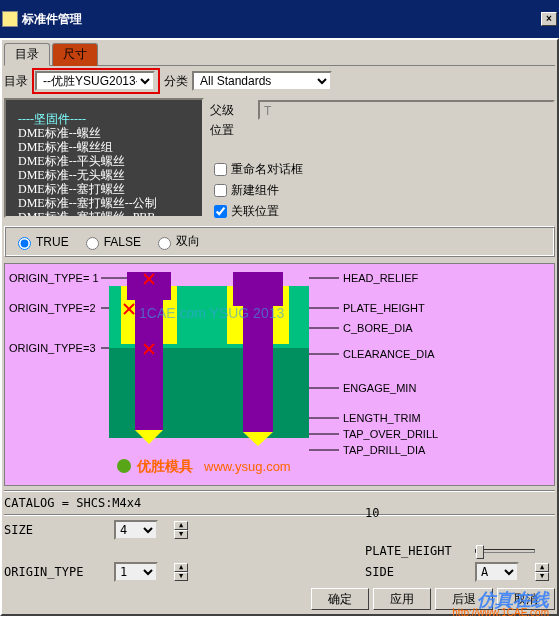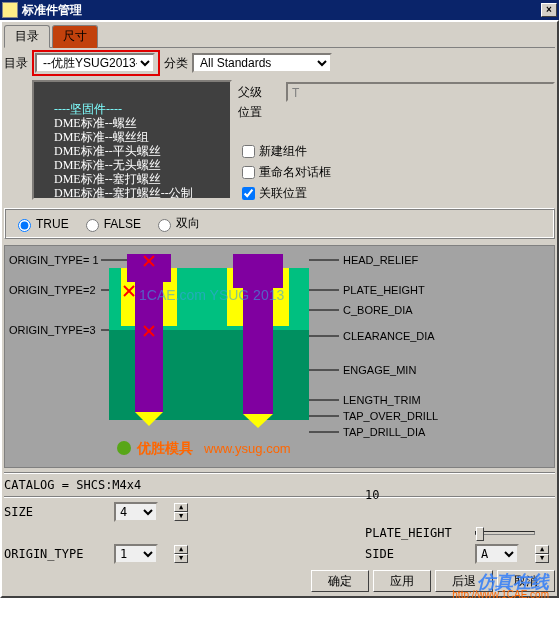--- a/index.html
+++ b/index.html
@@ -7,21 +7,21 @@
     margin: 0;
     font-family: "SimSun", "宋体", sans-serif;
     font-size: 12px;
     background: #fff;
     width: 559px;
   }
   .titlebar {
     background: linear-gradient(#0a246a, #a6caf0);
     background: #0a246a;
     color: #fff;
-    height: 20px;
+    height: 38px;
     display: flex;
     align-items: center;
     padding: 0 2px;
   }
   .titlebar .icon {
     width: 16px; height: 16px;
     background: #ffee88;
     border: 1px solid #888;
     margin-right: 4px;
     display: inline-block;
@@ -64,25 +64,24 @@
     font-family: inherit; font-size: 12px;
     background: #fff;
     border: 2px inset #d4d0c8;
     height: 20px;
   }
   select.cb { padding: 0 0 0 2px; }
   .redbox { border: 2px solid #e00000; padding: 1px 3px 1px 1px; display:inline-flex; align-items:center;}
   .panel-dark {
     background: #404040; color:#fff;
     border: 2px inset #d4d0c8;
-    padding: 20px;
+    padding: 12px;
     height: 120px;
     overflow: hidden;
     width: 200px;
-    margin-left: 28px;
   }
   .panel-dark .hdr { color: #7fffff; }
   .panel-dark div { white-space: nowrap; line-height: 14px; font-family: "SimSun"; }
   .sunken-field {
     background: #d4d0c8;
     border: 2px inset #d4d0c8;
     height: 20px;
     padding: 2px 4px;
     color: #808080;
     flex:1;
@@ -92,21 +91,21 @@
   .groupbox {
     border: 1px solid #808080;
     border-top-color:#fff; border-left-color:#fff;
     box-shadow: inset 1px 1px #808080, inset -1px -1px #fff;
     padding: 6px 8px;
     margin-top: 6px;
   }
   .radio-row { display:flex; gap:12px; align-items:center; }
   .radio-row label { display:flex; align-items:center; gap:2px; }
   .diagram-area {
-    background:#a3a3a3;
+    background:#f0abfc;
     border: 1px solid #808080;
     margin: 6px 0 0 0;
     padding: 4px;
   }
   .param-grid { display:grid; grid-template-columns: 110px 60px 24px 1fr 110px 60px 20px; align-items:center; row-gap:4px; margin-top:4px; font-family: monospace; }
   .param-grid .lbl { font-family: "SimSun", monospace; }
   .spin { display:flex; }
   .spin select { width: 44px; height:20px; border:2px inset #d4d0c8; font-family:inherit; font-size:12px;}
   .spinbtns { display:flex; flex-direction:column; }
   .spinbtns div { width:14px; height:9px; background:#d4d0c8; border:1px solid #fff; border-right-color:#404040; border-bottom-color:#404040; font-size:7px; text-align:center; line-height:7px;}
@@ -175,25 +174,25 @@
       <div class="row">
         <span style="width:44px">父级</span>
         <div class="sunken-field">T</div>
       </div>
       <div class="row">
         <span style="width:44px">位置</span>
       </div>
       <div style="height:16px"></div>
       <div class="chk">
         <input type="checkbox" style="">
-        <span>新建组件</span>
+        <span>重命名对话框</span>
       </div>
       <div class="chk">
         <input type="checkbox" style="">
-        <span>重命名对话框</span>
+        <span>新建组件</span>
       </div>
       <div class="chk">
         <input type="checkbox" checked="" style="">
         <span>关联位置</span>
       </div>
     </div>
   </div>
 
   <div class="groupbox">
     <div class="radio-row">

